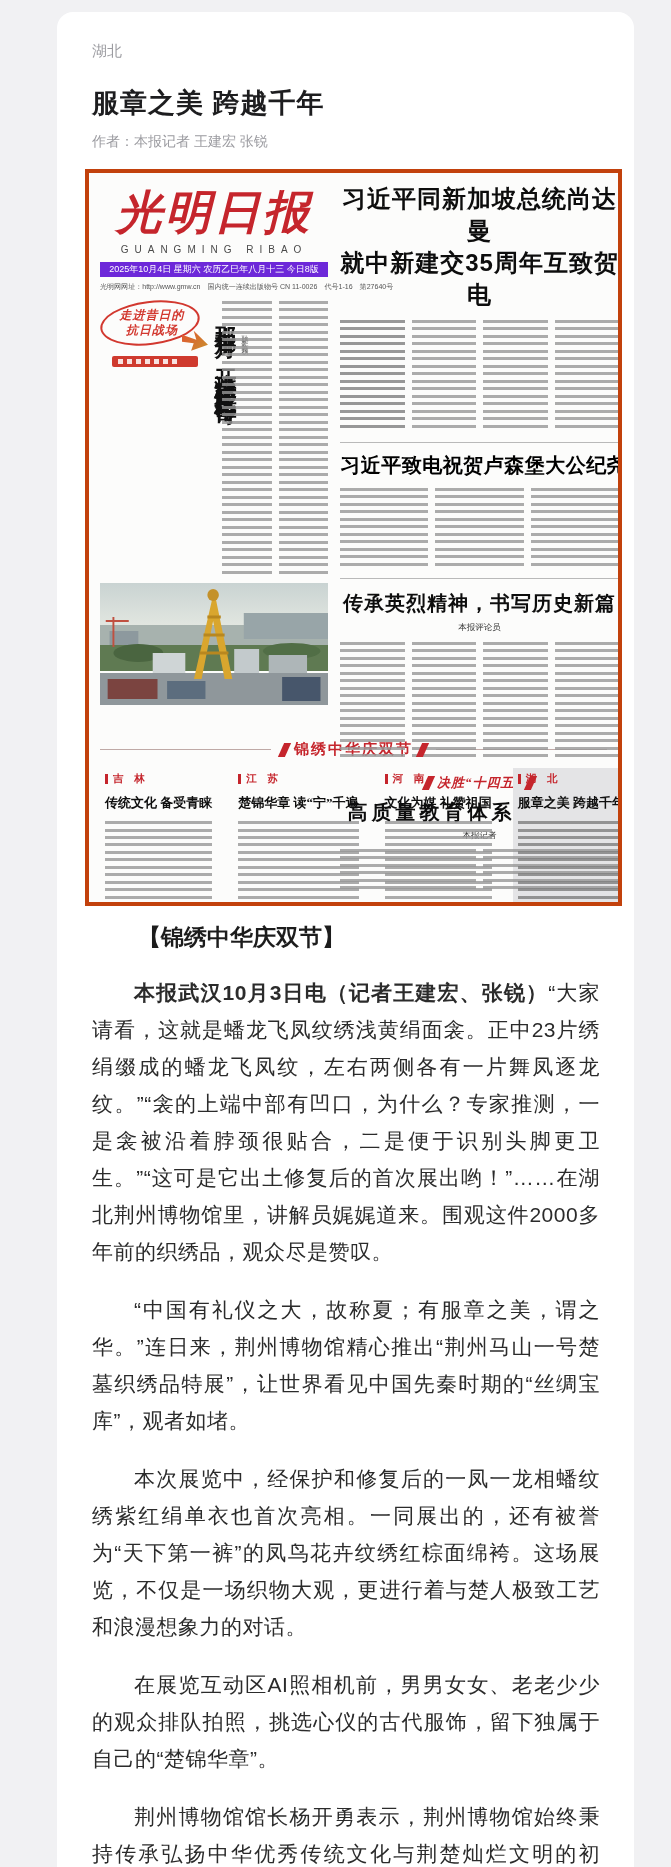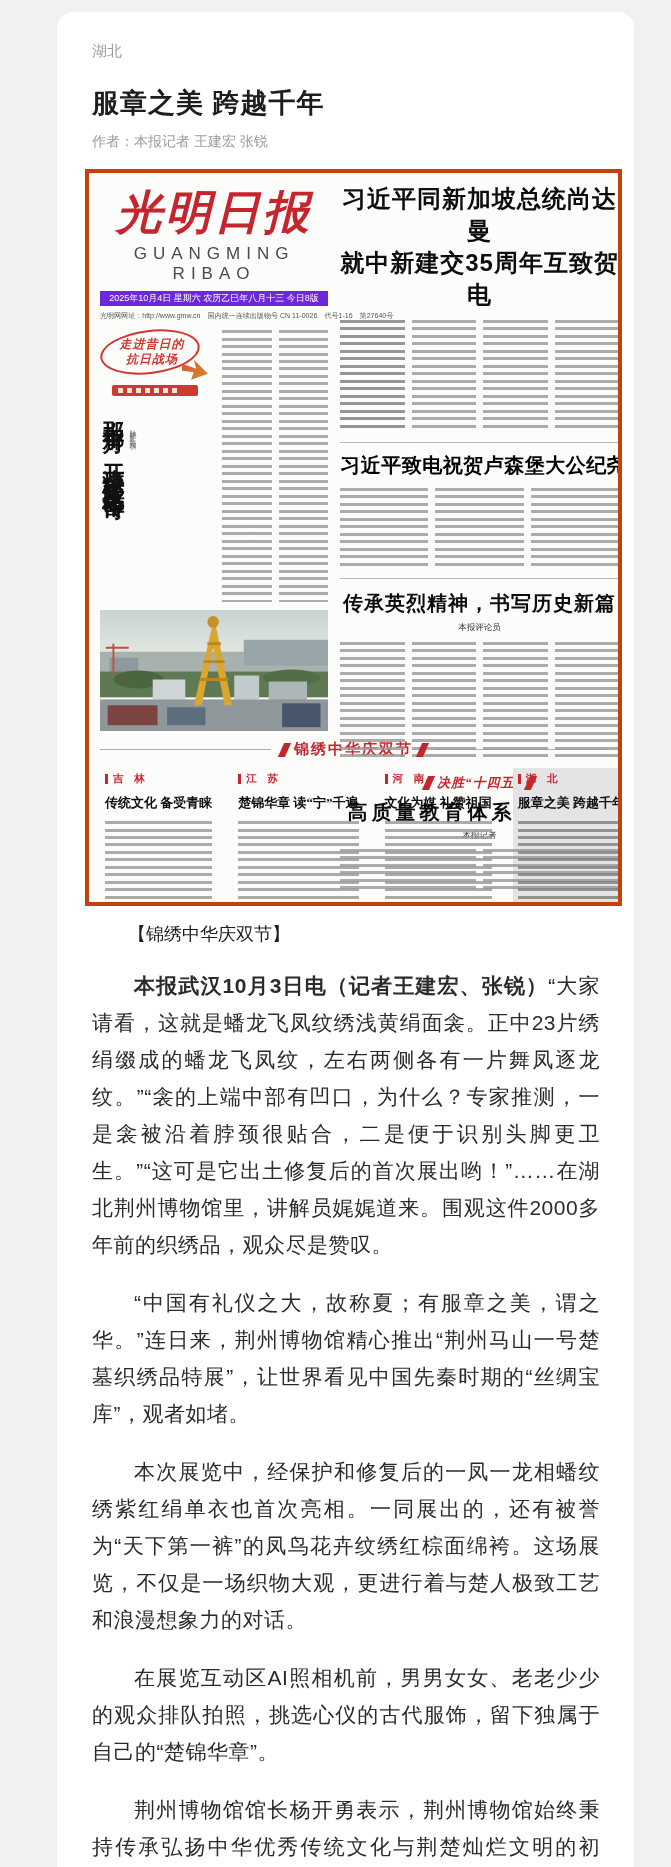--- a/index.html
+++ b/index.html
@@ -11,26 +11,26 @@
   .meta.author{margin-top:12px;}
 
   
   .newspaper{margin:18px -22px 0 -7px;height:737px;background:#fcfcfb;border:4px solid #c2410c;box-sizing:border-box;padding:10px 11px;font-family:"Liberation Serif",serif;color:#222;overflow:hidden;}
   .np-main{display:flex;gap:12px;height:548px;}
   .np-left{width:45%;display:flex;flex-direction:column;}
   .np-right{width:55%;}
 
   .masthead{text-align:center;}
   .masthead-title{font-size:46px;line-height:1.3;color:#c5252c;font-weight:700;font-style:italic;letter-spacing:3px;font-family:"Liberation Serif",serif;}
-  .masthead-latin{font-size:17px;letter-spacing:6px;color:#4a4a4a;margin-top:1px;font-family:"Liberation Sans",sans-serif;}
+  .masthead-latin{font-size:10px;letter-spacing:6px;color:#4a4a4a;margin-top:1px;font-family:"Liberation Sans",sans-serif;}
   .datebar{margin-top:7px;background:#6d28d9;color:#fff;font-size:9px;line-height:15px;text-align:center;font-family:"Liberation Sans",sans-serif;white-space:nowrap;overflow:hidden;}
   .infoline{font-size:8px;color:#555;margin-top:4px;white-space:nowrap;transform:scale(.88);transform-origin:left;font-family:"Liberation Sans",sans-serif;}
 
   .feature{display:flex;gap:8px;margin-top:9px;height:274px;}
-  .feature-stack{width:114px;display:flex;flex-direction:column;}
+  .feature-stack{width:114px;display:flex;flex-direction:row;}
   .badge{position:relative;width:112px;height:66px;flex:none;}
   .badge-oval{position:absolute;left:0;top:0;width:100px;height:44px;border:2px solid #d2382f;border-radius:50%;transform:rotate(-7deg);box-sizing:border-box;}
   .badge-text{position:absolute;top:7px;left:8px;width:88px;color:#d2382f;font-weight:800;font-style:italic;font-size:12px;line-height:15px;letter-spacing:1px;text-align:center;}
   .badge-arrow{position:absolute;right:4px;top:30px;width:26px;height:20px;background:linear-gradient(135deg,#e0542f,#c9912e);clip-path:polygon(0 20%,55% 45%,45% 0,100% 70%,35% 100%,45% 62%,0 55%);}
   .badge-bar{position:absolute;left:12px;bottom:0;width:86px;height:11px;background:#cf3a2e;border-radius:2px;background-image:repeating-linear-gradient(to right,rgba(255,255,255,.85) 0,rgba(255,255,255,.85) 5px,transparent 5px,transparent 9px);background-size:70% 5px;background-position:6px 3px;background-repeat:no-repeat;background-color:#cf3a2e;}
   .vert-wrap{flex:1;display:flex;justify-content:flex-start;margin-top:8px;}
   .vert-headline{writing-mode:vertical-rl;direction:ltr;height:196px;font-size:22px;font-weight:700;letter-spacing:4px;line-height:1.25;color:#111;}
   .vert-byline{writing-mode:vertical-rl;height:120px;font-size:7px;color:#666;margin-top:20px;letter-spacing:2px;}
   .feature-text{flex:1;display:flex;gap:7px;}
 
@@ -65,21 +65,21 @@
   .strip-cols{display:flex;gap:16px;margin-top:9px;height:150px;}
   .scol{flex:1;padding:4px 5px 0;box-sizing:border-box;display:flex;flex-direction:column;}
   .scol.hl{background:#e4e4e6;}
   .scol-region{display:flex;align-items:center;gap:5px;color:#c5252c;font-weight:700;font-size:10.5px;letter-spacing:4px;}
   .scol-region::before{content:"";width:3px;height:10px;background:#c5252c;flex:none;}
   .scol-headline{font-weight:700;font-size:13px;text-align:center;margin-top:8px;color:#0f0f0f;white-space:nowrap;}
   .scol-tx{margin-top:9px;flex:1;display:flex;}
 
   
   .article{margin-top:16px;color:#2b2b2b;}
-  .section-heading{font-size:18px;font-weight:400;text-indent:2em;color:#1c1c1c;}
+  .section-heading{font-size:23px;font-weight:700;text-indent:2em;color:#1c1c1c;}
   .article p{font-size:21px;line-height:37px;letter-spacing:.5px;text-align:justify;text-indent:2em;margin:21px 0;}
   .article p .lead{font-weight:700;}
 </style>
 </head>
 <body>
 
 <div class="card">
 
   <div class="category">湖北</div>
   <div class="title">服章之美 跨越千年</div>

